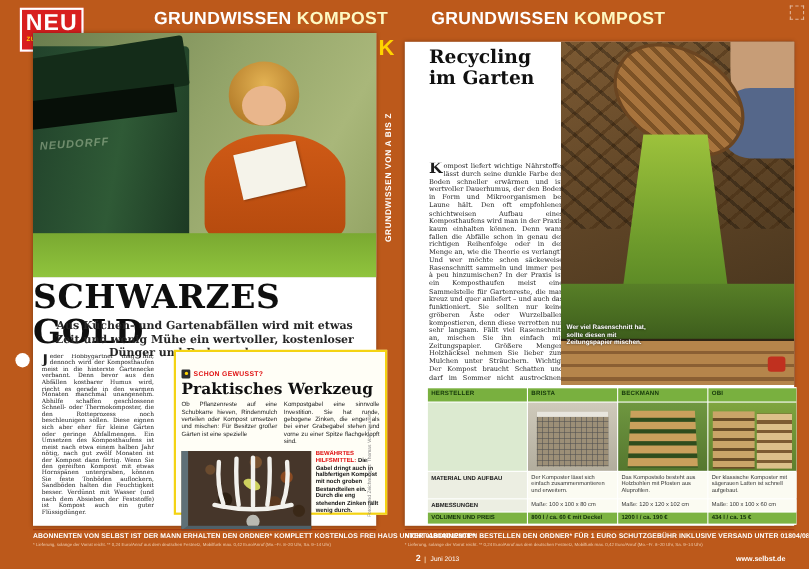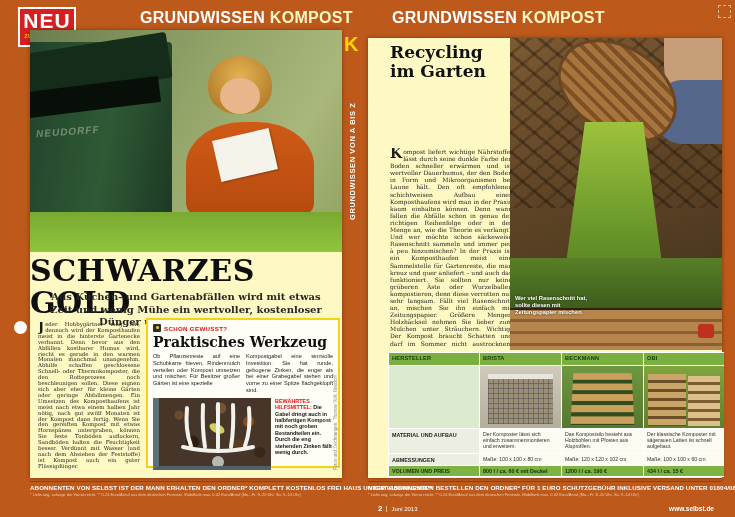--- a/index.html
+++ b/index.html
@@ -20,21 +20,21 @@
   .corner-mark{left:718px;top:5px;width:11px;height:11px;border:1px dashed rgba(255,255,255,.55);}
   .punch-hole{left:14px;top:321px;width:13px;height:13px;border-radius:50%;background:#fff;}
 
   
   .side-tab{left:344px;top:34px;width:18px;height:190px;}
   .side-tab .k{color:#ffd400;font-weight:bold;font-size:20px;line-height:20px;}
   .side-tab .vert{position:absolute;top:26px;left:4px;height:160px;color:#fff;font-weight:bold;
                   font-size:7.5px;letter-spacing:0.6px;writing-mode:vertical-rl;transform:rotate(180deg);white-space:nowrap;}
 
   
-  .page{background:#fef9c3;box-shadow:0 0 4px rgba(0,0,0,.35);}
+  .page{background:#ffffff;box-shadow:0 0 4px rgba(0,0,0,.35);}
   .page-left{left:30px;top:30px;width:312px;height:448px;}
   .page-right{left:368px;top:38px;width:354px;height:440px;}
 
   
   .photo-main{left:0;top:0;width:312px;height:222px;overflow:hidden;
               background:linear-gradient(120deg,#6b7d4e,#93a469 45%,#a9b77a 75%,#8fa060);}
   .composter{left:-8px;top:12px;width:150px;height:205px;
              background:linear-gradient(100deg,#20402a,#2f5a36 55%,#1b3722);border-radius:4px;}
   .composter-lid{left:-12px;top:2px;width:160px;height:46px;background:#142c19;
                  transform:rotate(-9deg);border-radius:3px;}
@@ -54,22 +54,22 @@
   .title{left:0;top:225px;width:100%;font-family:"DejaVu Serif",serif;
          font-weight:900;font-size:30px;line-height:32px;color:#0e0e0e;letter-spacing:0.5px;}
   .subtitle{left:16px;top:261px;width:280px;text-align:center;font-family:"DejaVu Serif",serif;
             font-weight:bold;font-size:10px;line-height:12.5px;color:#262626;}
   .body-left{left:8px;top:292px;width:102px;height:148px;overflow:hidden;
              font-family:"DejaVu Serif",serif;font-size:5.4px;line-height:5.9px;
              text-align:justify;color:#1d1d1d;}
   .body-left::first-letter{float:left;font-size:13px;line-height:10px;font-weight:bold;padding-right:1px;}
 
   
-  .infobox{left:116px;top:288px;width:194px;height:150px;background:#fffef6;
-           border:2px solid #f4d312;box-sizing:border-box;padding:4px 5px;}
+  .infobox{left:128px;top:288px;width:194px;height:150px;background:#fffef6;
+           border:2px solid #f4d312;box-sizing:border-box;padding:16px 5px;}
   .kicker-row{display:flex;align-items:center;gap:3px;}
   .bulb-icon{width:8px;height:8px;background:#2d2d2d;border-radius:1px;position:relative;}
   .bulb-icon::after{content:"";position:absolute;left:2.5px;top:2px;width:3px;height:3px;
                     border-radius:50%;background:#ffd400;}
   .kicker{color:#e01010;font-weight:bold;font-size:6.2px;letter-spacing:0.3px;}
   .box-title{font-family:"DejaVu Serif",serif;font-weight:bold;font-size:14px;color:#101010;margin:2px 0 3px;}
   .box-cols{display:flex;gap:6px;font-size:5.6px;line-height:6.8px;text-align:justify;color:#222;}
   .box-cols div{flex:1;}
   .box-photo-row{display:flex;gap:4px;margin-top:4px;}
   .fork-photo{width:118px;height:72px;position:relative;flex:none;overflow:hidden;

